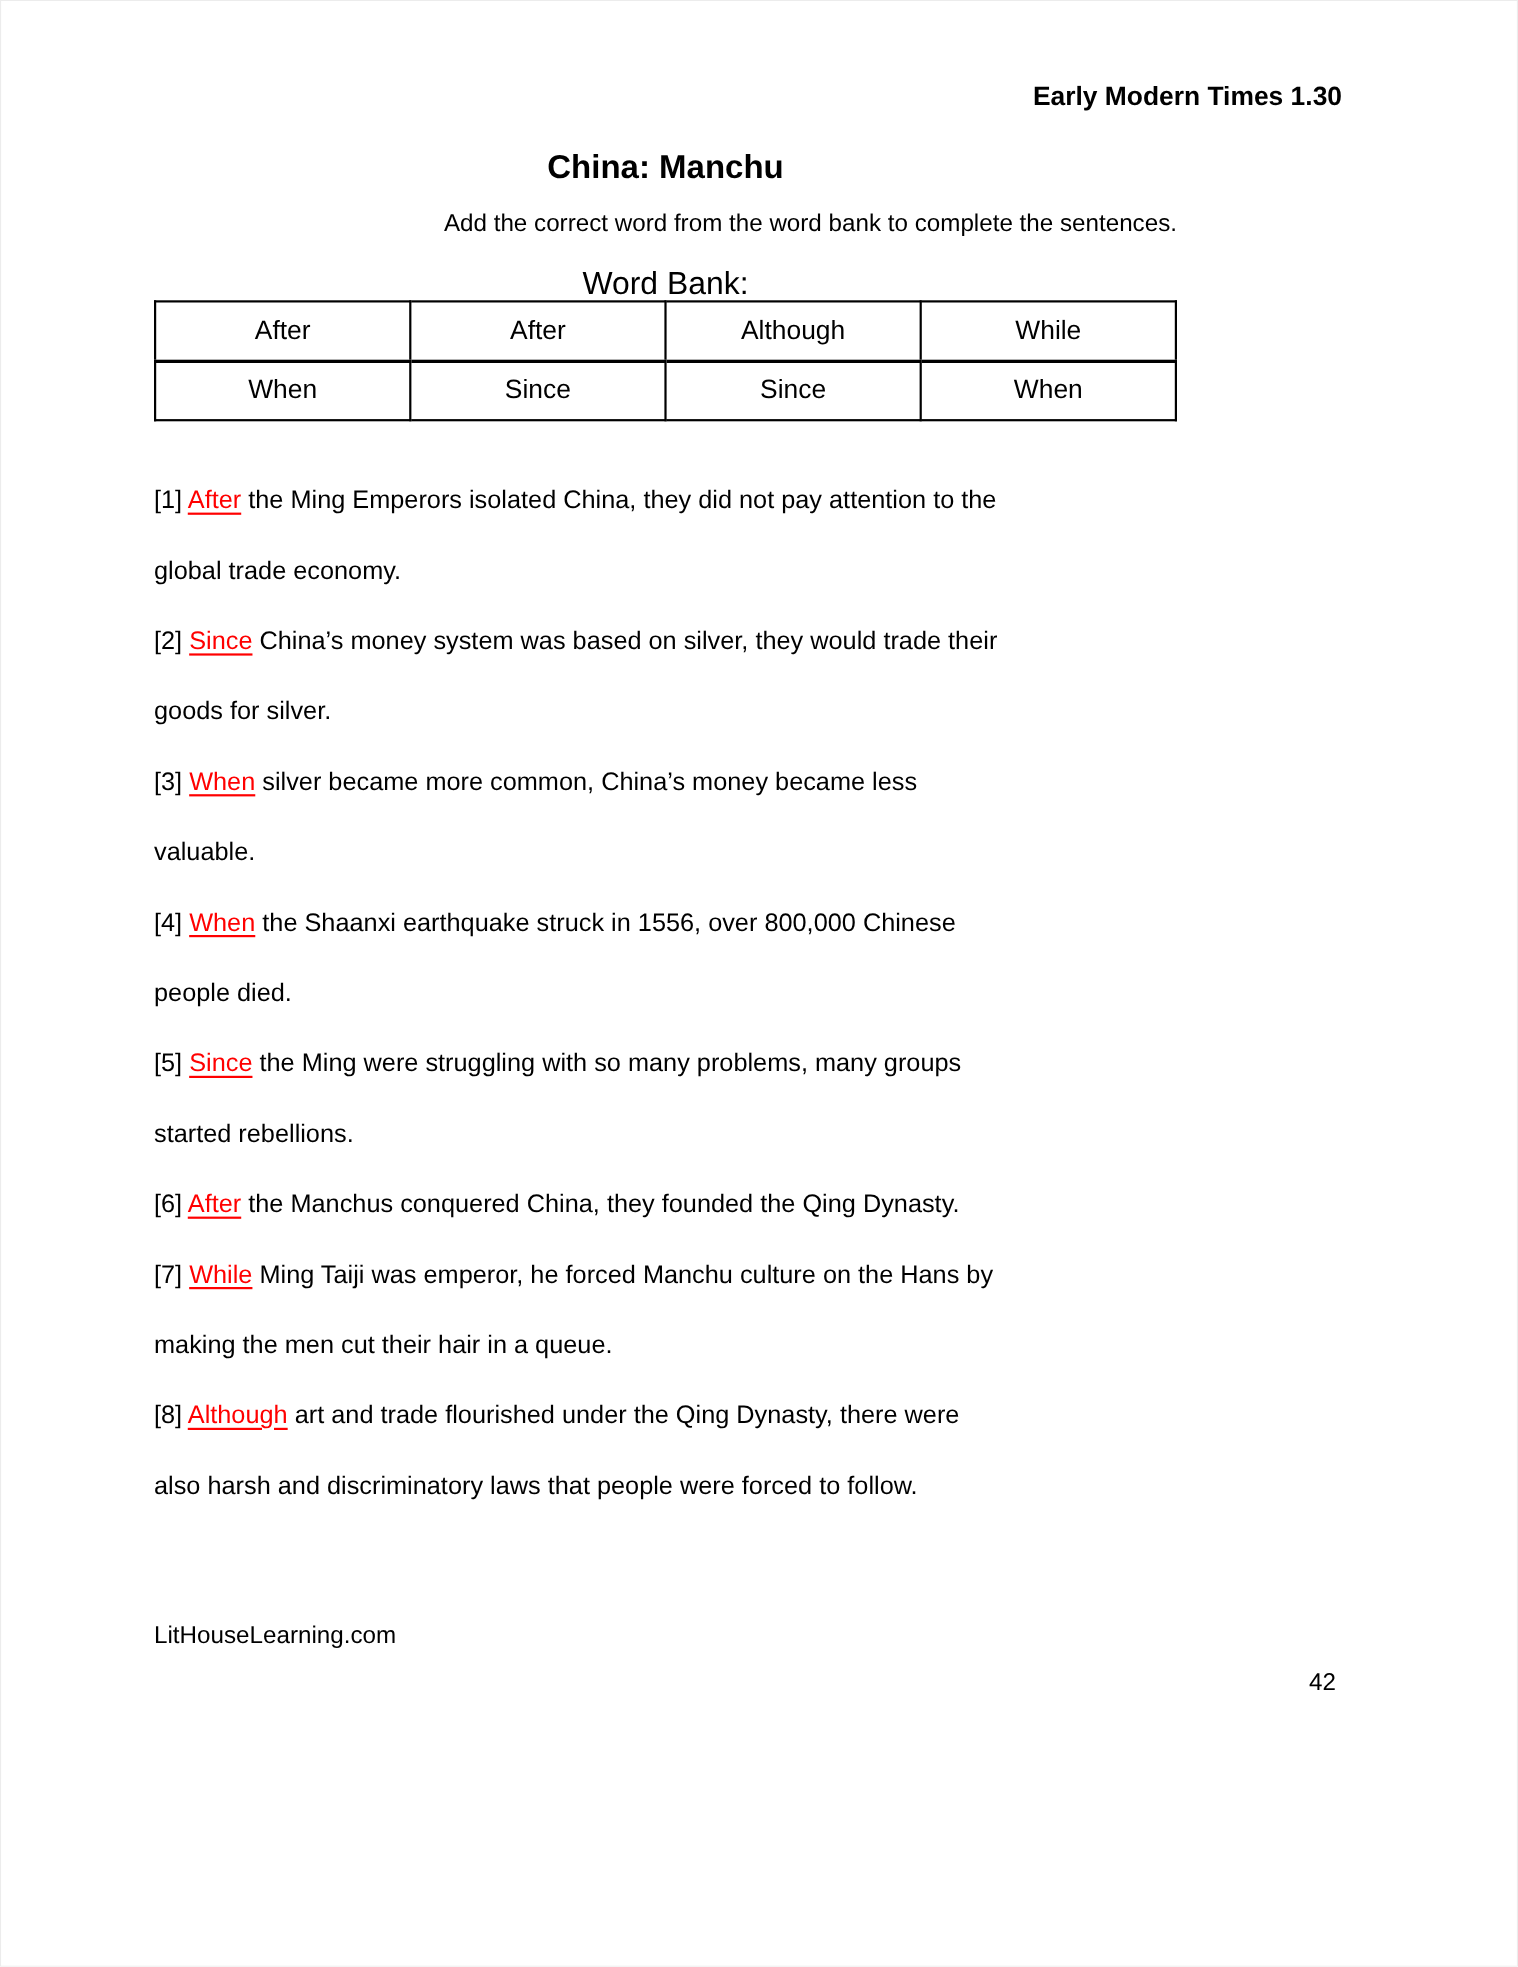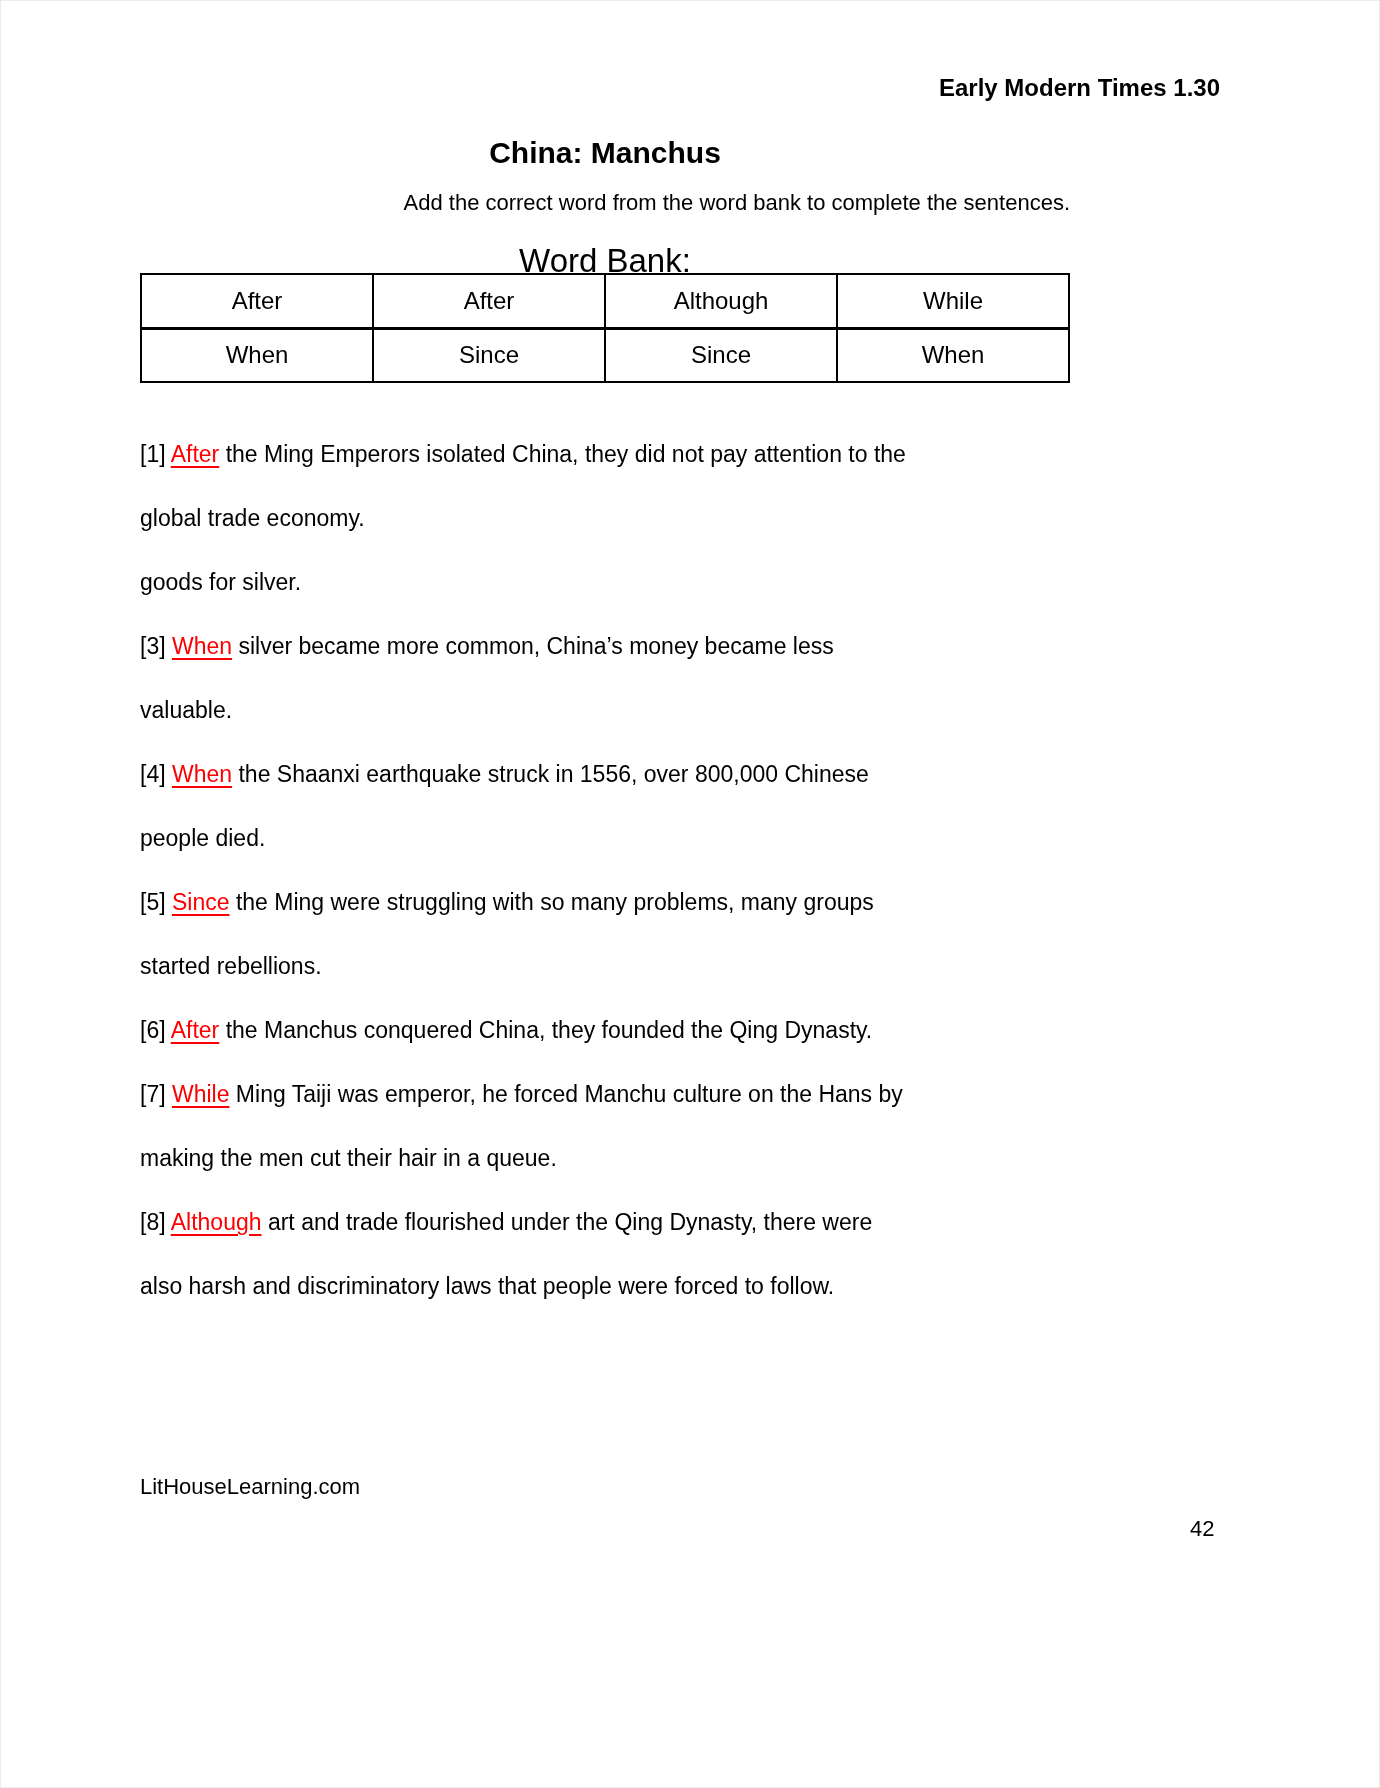--- a/index.html
+++ b/index.html
@@ -41,21 +41,21 @@
     width: 930px;
     text-align: right;
     font-size: 22px;
   }
   .wordbank-label {
     position: absolute;
     top: 242px;
     left: 140px;
     width: 930px;
     text-align: center;
-    font-size: 33px;
+    font-size: 29px;
   }
   table.wordbank {
     position: absolute;
     top: 273px;
     left: 140px;
     width: 930px;
     border-collapse: collapse;
     table-layout: fixed;
   }
   table.wordbank td {
@@ -100,21 +100,21 @@
     margin-top: 42px;
   }
 </style>
 </head>
 <body>
 
 <div class="page">
 
   <div class="doc-header">Early Modern Times 1.30</div>
 
-  <div class="doc-title">China: Manchus</div>
+  <div class="doc-title">China: Manchu</div>
 
   <div class="instructions">Add the correct word from the word bank to complete the sentences.</div>
 
   <div class="wordbank-label">Word Bank:</div>
 
   <table class="wordbank">
     <tbody>
         <tr>
       <td>After</td>
       <td>After</td>
@@ -131,20 +131,21 @@
     </table>
 
   <div class="body-text">
 
     <div>
       <div class="s-line"><span>[1]</span> <span class="answer">After</span><span> the Ming Emperors isolated China, they did not pay attention to the</span></div>
       <div class="s-line">global trade economy.</div>
     </div>
 
     <div>
+      <div class="s-line"><span>[2]</span> <span class="answer">Since</span><span> China’s money system was based on silver, they would trade their</span></div>
       <div class="s-line">goods for silver.</div>
     </div>
 
     <div>
       <div class="s-line"><span>[3]</span> <span class="answer">When</span><span> silver became more common, China’s money became less</span></div>
       <div class="s-line">valuable.</div>
     </div>
 
     <div>
       <div class="s-line"><span>[4]</span> <span class="answer">When</span><span> the Shaanxi earthquake struck in 1556, over 800,000 Chinese</span></div>

